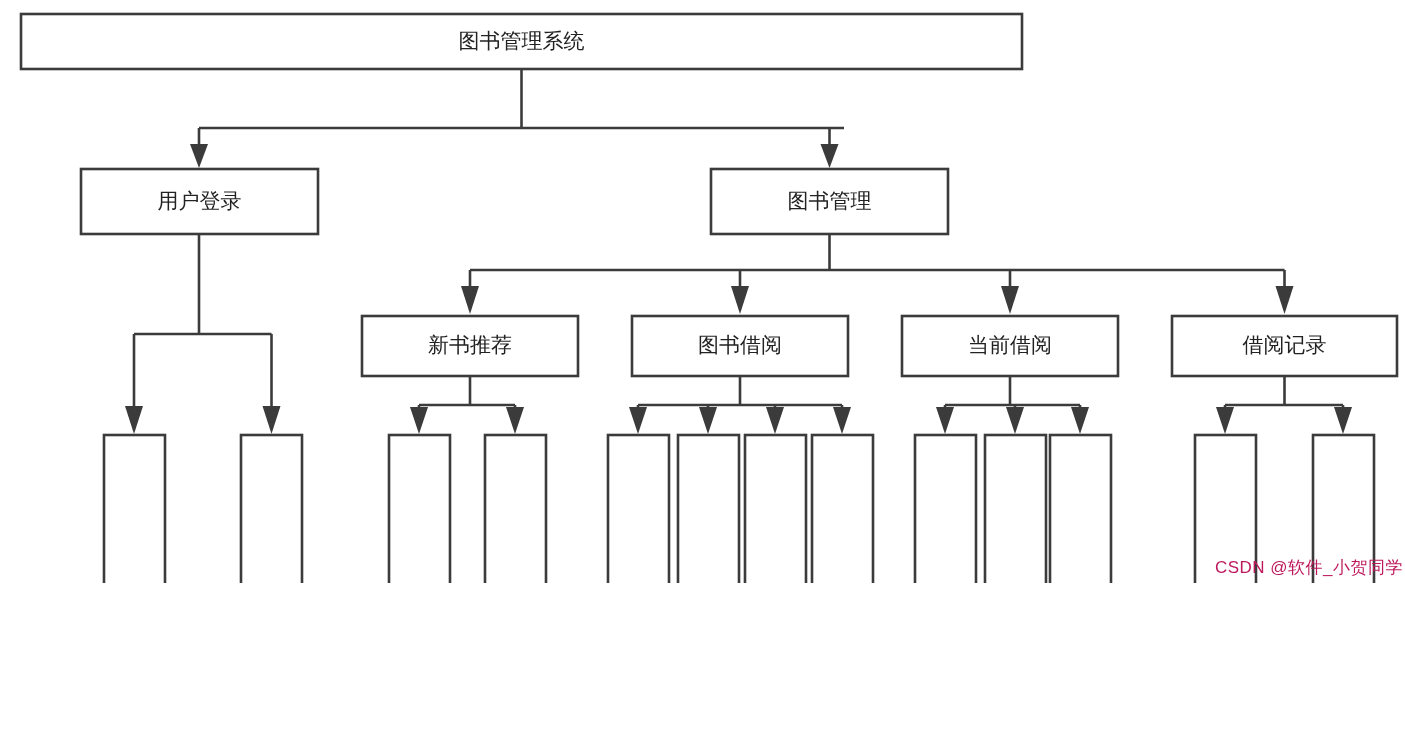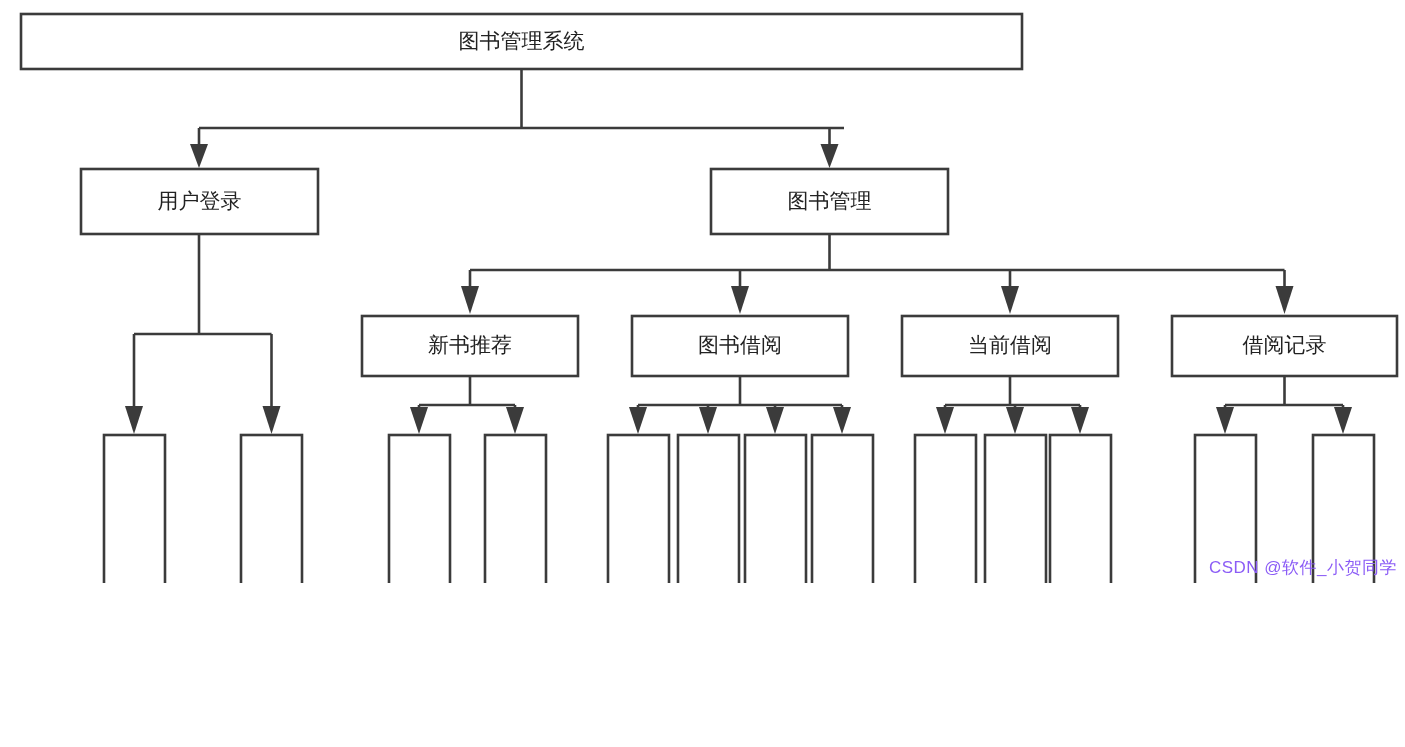--- a/index.html
+++ b/index.html
@@ -60,25 +60,25 @@
     align-items: flex-start;
     justify-content: center;
     white-space: nowrap;
     pointer-events: none;
   }
   .vlabel.center-v {
     align-items: center;
   }
   .watermark {
     position: absolute;
-    right: 8px;
+    right: 2px;
     bottom: 4px;
     font-family: "Liberation Sans", "DejaVu Sans", sans-serif;
     font-size: 17px;
-    color: #8b5cf6;
+    color: #be185d;
     white-space: nowrap;
     letter-spacing: 0.5px;
     margin-top: 29px;
   }
 </style>
 </head>
 <body>
 
 <div id="stage">
 

